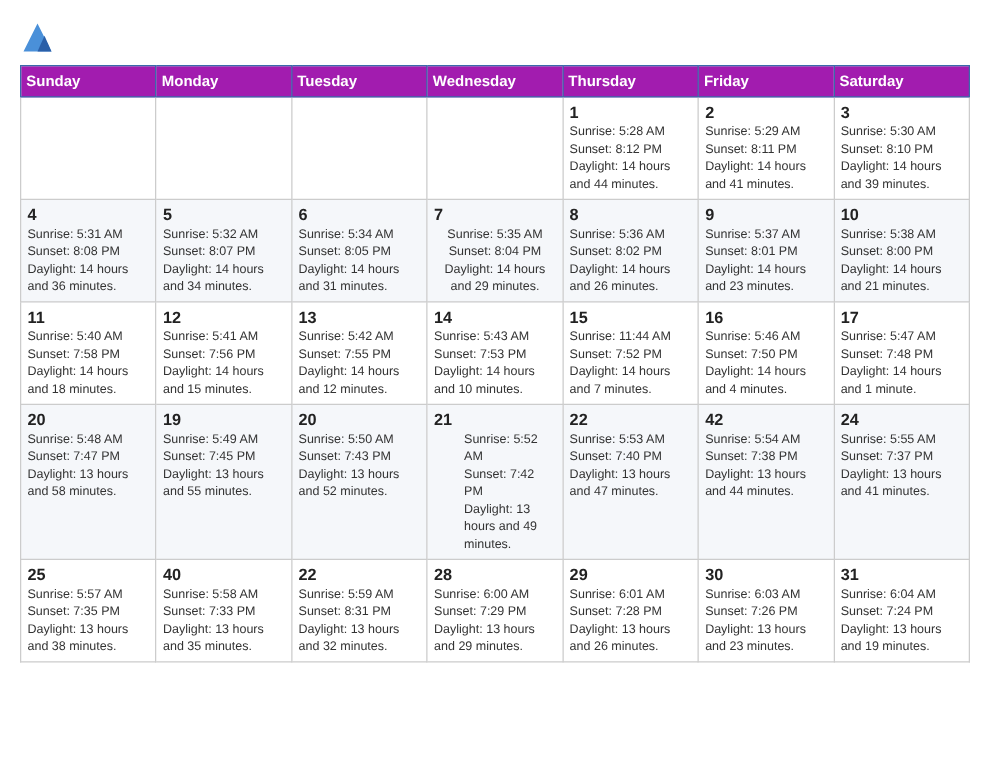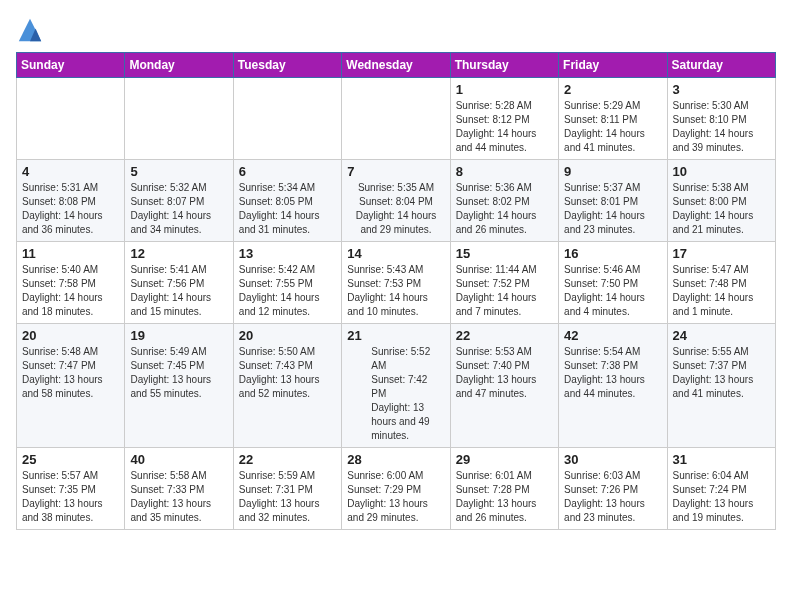--- a/index.html
+++ b/index.html
@@ -291,21 +291,21 @@
         </td>
         <td>
           <span class="day-number">40</span>
           <div class="day-info" style="white-space: pre-line;">Sunrise: 5:58 AM
 Sunset: 7:33 PM
 Daylight: 13 hours and 35 minutes.</div>
         </td>
         <td>
           <span class="day-number">22</span>
           <div class="day-info" style="white-space: pre-line;">Sunrise: 5:59 AM
-Sunset: 7:31 PM
+Sunset: 8:31 PM
 Daylight: 13 hours and 32 minutes.</div>
         </td>
         <td>
           <span class="day-number">28</span>
           <div class="day-info" style="white-space: pre-line;">Sunrise: 6:00 AM
 Sunset: 7:29 PM
 Daylight: 13 hours and 29 minutes.</div>
         </td>
         <td>
           <span class="day-number">29</span>

